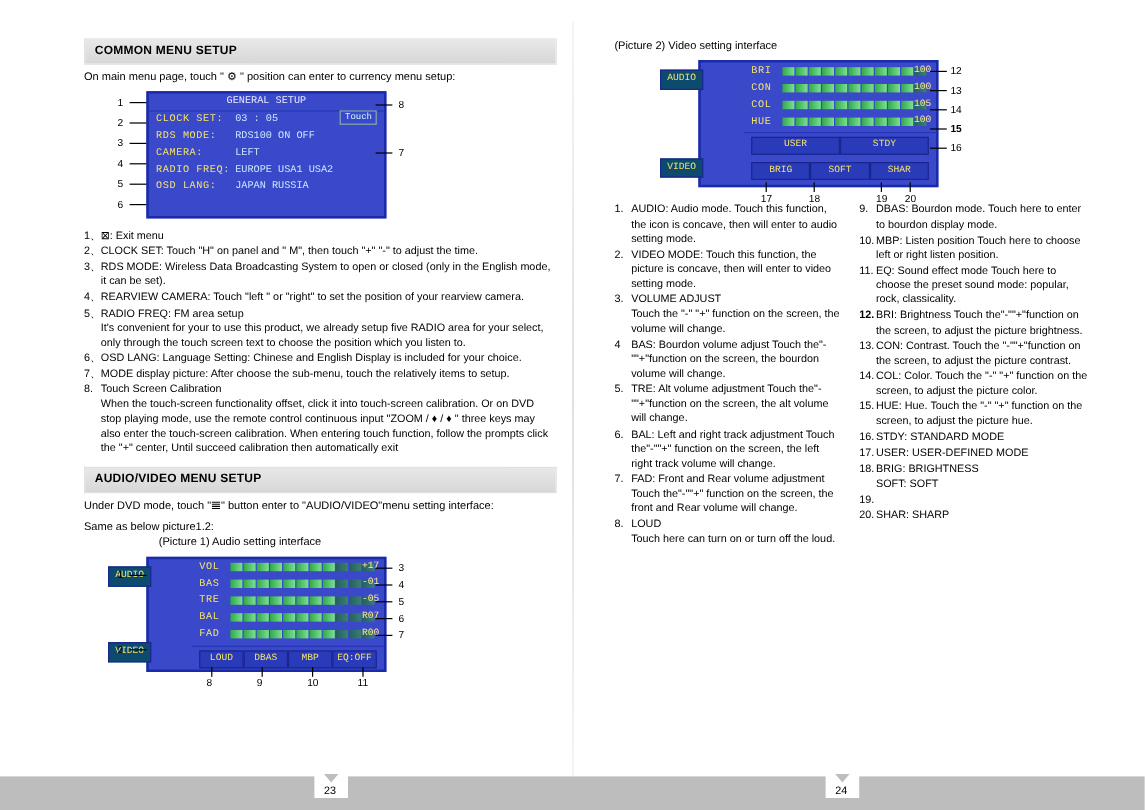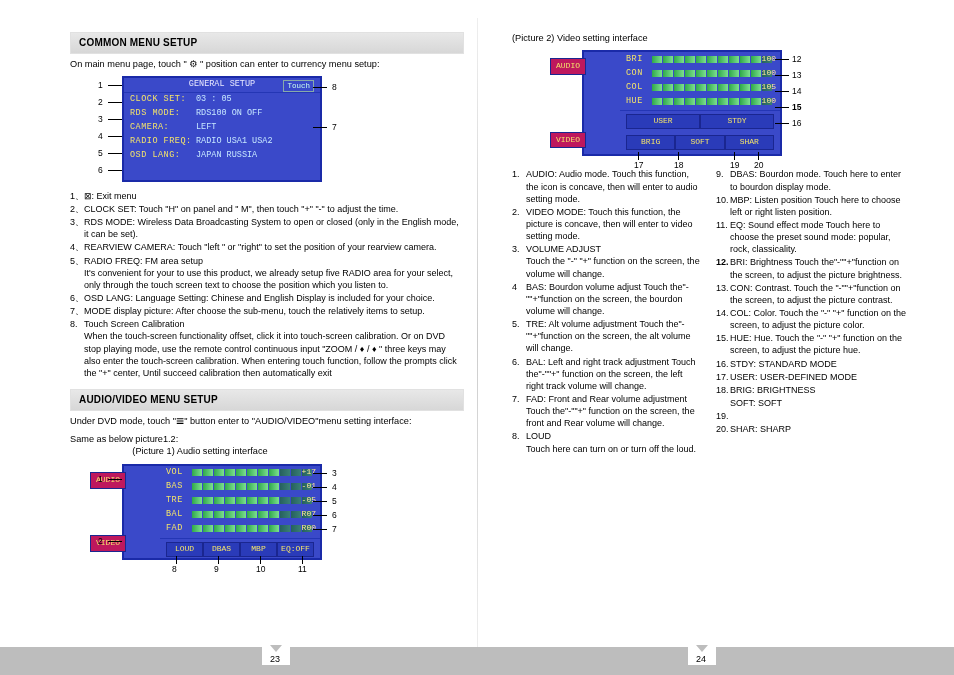--- a/index.html
+++ b/index.html
@@ -68,21 +68,21 @@
   }
   .shot .gbar.dim { background: linear-gradient(90deg,#1d6a2f,#3a9650); opacity:.7; }
   .shot .panel-split { border-top:1px solid #2436b5; margin-top:2px; padding-top:2px; }
   .shot .btnrow { display:flex; gap:0; padding:3px 6px; }
   .shot .btn {
     flex:1; text-align:center; padding:1px 2px; font-size:8px;
     color:#f3e36b; background:#2a3bb9; border:1px solid #1a2690;
   }
   .shot .sidetab {
     position:absolute; left:-34px; width:34px; text-align:center;
-    color:#f3e36b; background:#be185d; border:1px solid #1a2690;
+    color:#f3e36b; background:#0c4a6e; border:1px solid #1a2690;
     font-size:8px; padding:2px 0;
   }
   .shot .rnum { position:absolute; right:4px; width:20px; text-align:right; color:#ffe69a; font-size:8px; }
 
   
   .call { position:absolute; font-size:8.5px; color:#000; }
   .call .line { position:absolute; border-top:1px solid #000; }
 
   .bottom-bar {
     position:absolute; left:0; right:0; bottom:0; height:28px;
@@ -108,38 +108,38 @@
   <div class="bottom-bar"></div>
 
   <div class="page page-left">
     <div class="section-head">COMMON MENU SETUP</div>
     <div class="body-text">On main menu page, touch " ⚙ " position can enter to currency menu setup:</div>
 
     <div class="shot-wrap" style="width:240px;">
       <div class="shot" style="width:200px;height:106px;margin-left:22px;">
         <div class="row" style="justify-content:center; border-bottom:1px solid #2436b5;">
           <span>GENERAL SETUP</span>
-          <span style="position:absolute;right:6px;top:2px;border:1px solid #8aa;padding:0 3px;font-size:7.5px;color:#cfe;">Touch</span>
+          <span style="position:absolute;right:6px;top:14px;border:1px solid #8aa;padding:0 3px;font-size:7.5px;color:#cfe;">Touch</span>
         </div>
         <div id="shot1-rows">
             <div class="row">
               <span class="lbl">CLOCK SET:</span>
               <span class="val">03  :  05</span>
             </div>
             <div class="row">
               <span class="lbl">RDS MODE:</span>
               <span class="val">RDS100   ON   OFF</span>
             </div>
             <div class="row">
               <span class="lbl">CAMERA:</span>
               <span class="val">LEFT</span>
             </div>
             <div class="row">
               <span class="lbl">RADIO FREQ:</span>
-              <span class="val">RADIO  USA1  USA2</span>
+              <span class="val">EUROPE  USA1  USA2</span>
             </div>
             <div class="row">
               <span class="lbl">OSD LANG:</span>
               <span class="val">JAPAN  RUSSIA</span>
             </div>
           </div>
       </div>
 
       <div id="shot1-left-calls">
           <div class="call" style="left:-2px;top:4px;">1<span class="line" style="left:10px;top:5px;width:14px;"></span></div>

